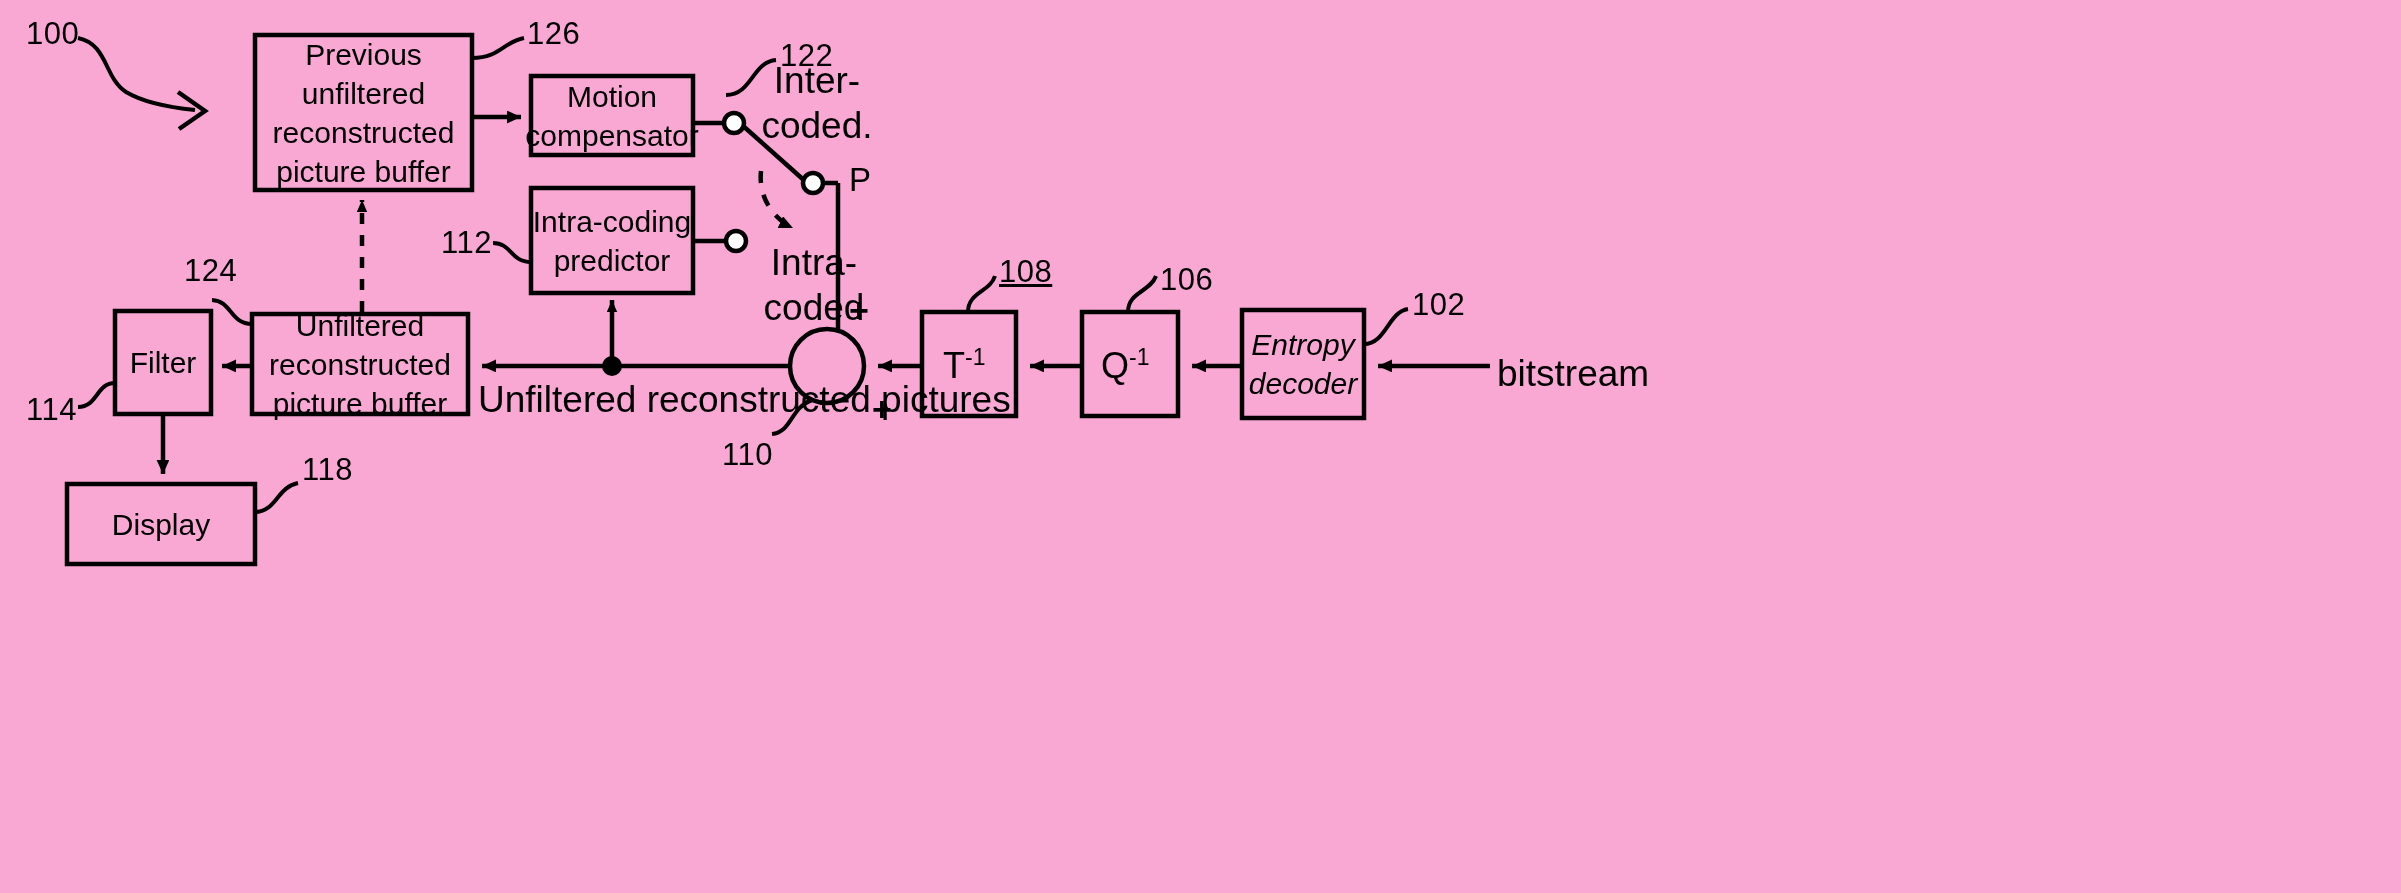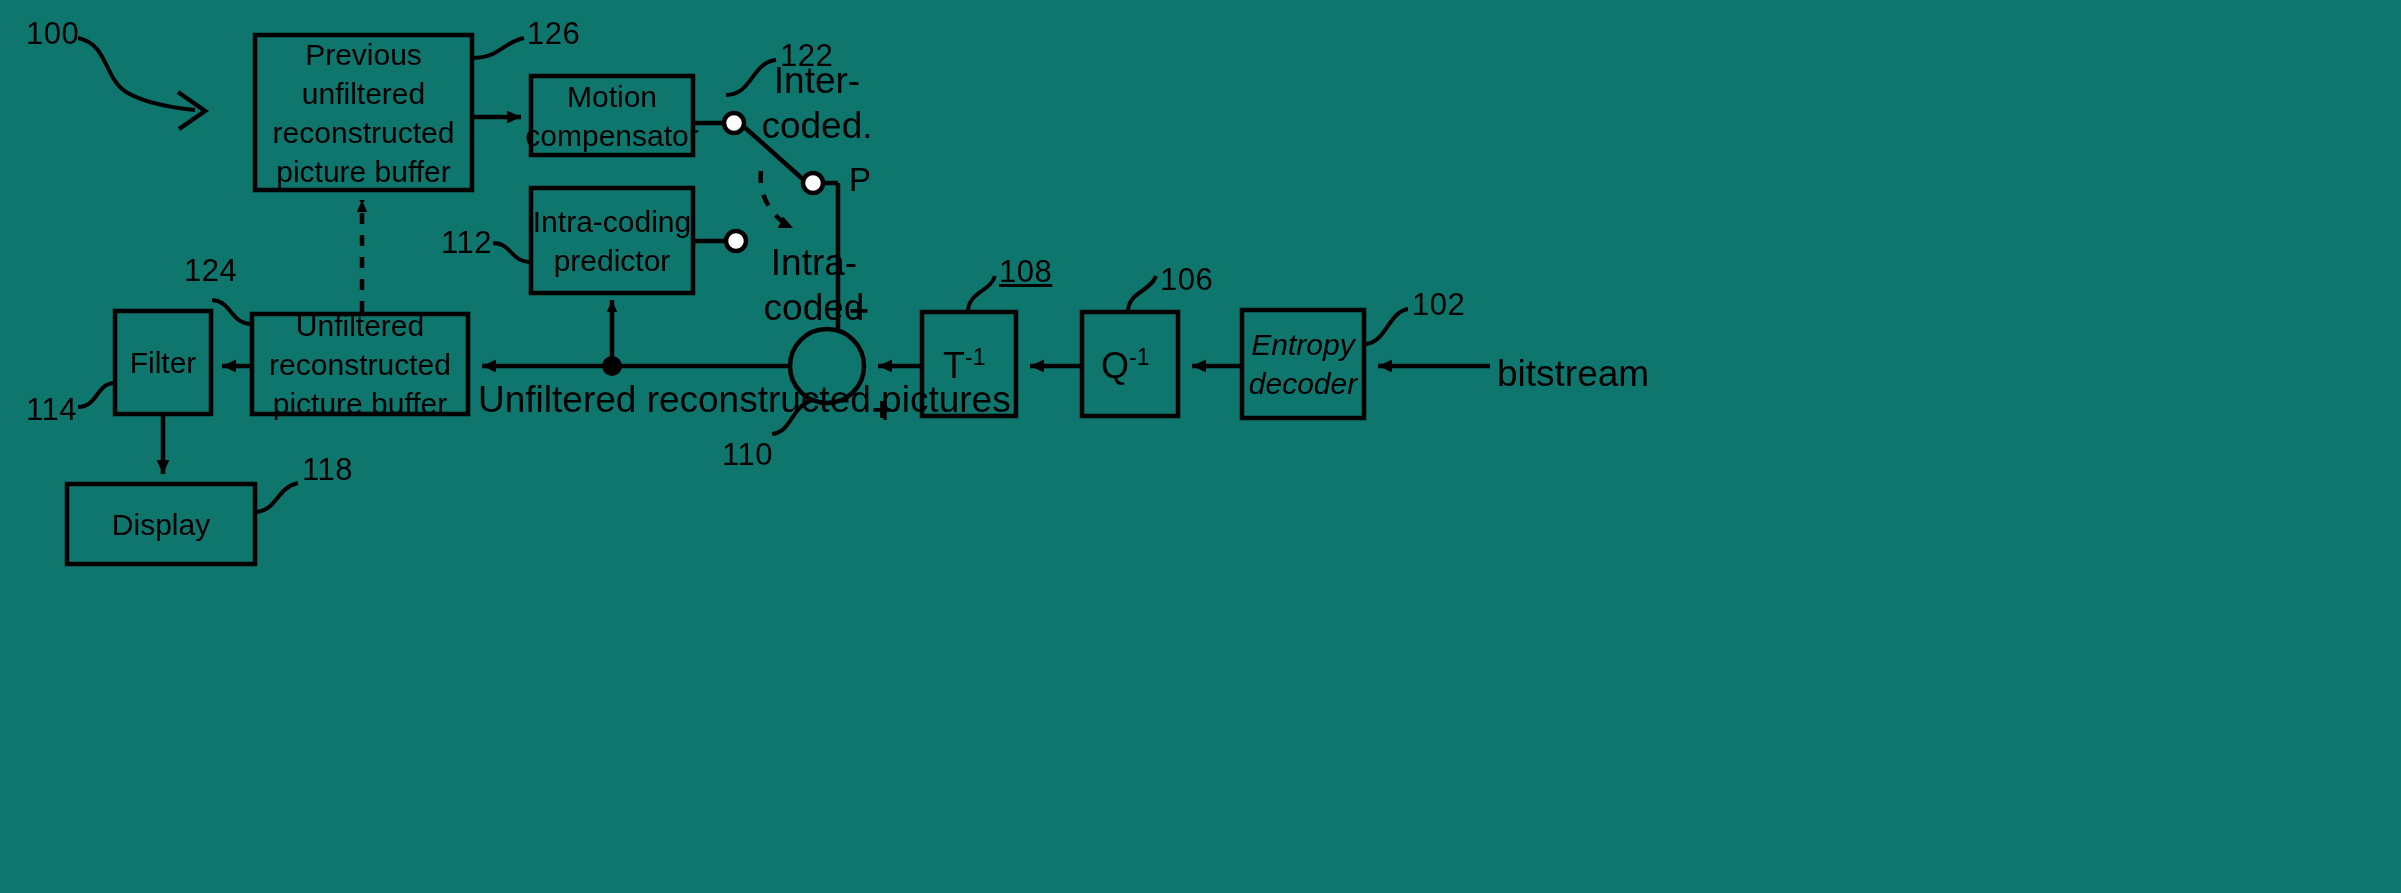--- a/index.html
+++ b/index.html
@@ -4,21 +4,21 @@
 <style>
   html, body {
     margin: 0;
     padding: 0;
     background: #ffffff;
   }
   #figure {
     position: relative;
     width: 2401px;
     height: 893px;
-    background: #0f766e;
+    background: #f9a8d4;
     font-family: "Liberation Sans", sans-serif;
     color: #000000;
     overflow: hidden;
   }
   #figure svg {
     position: absolute;
     left: 0;
     top: 0;
   }
   .blk-label {

